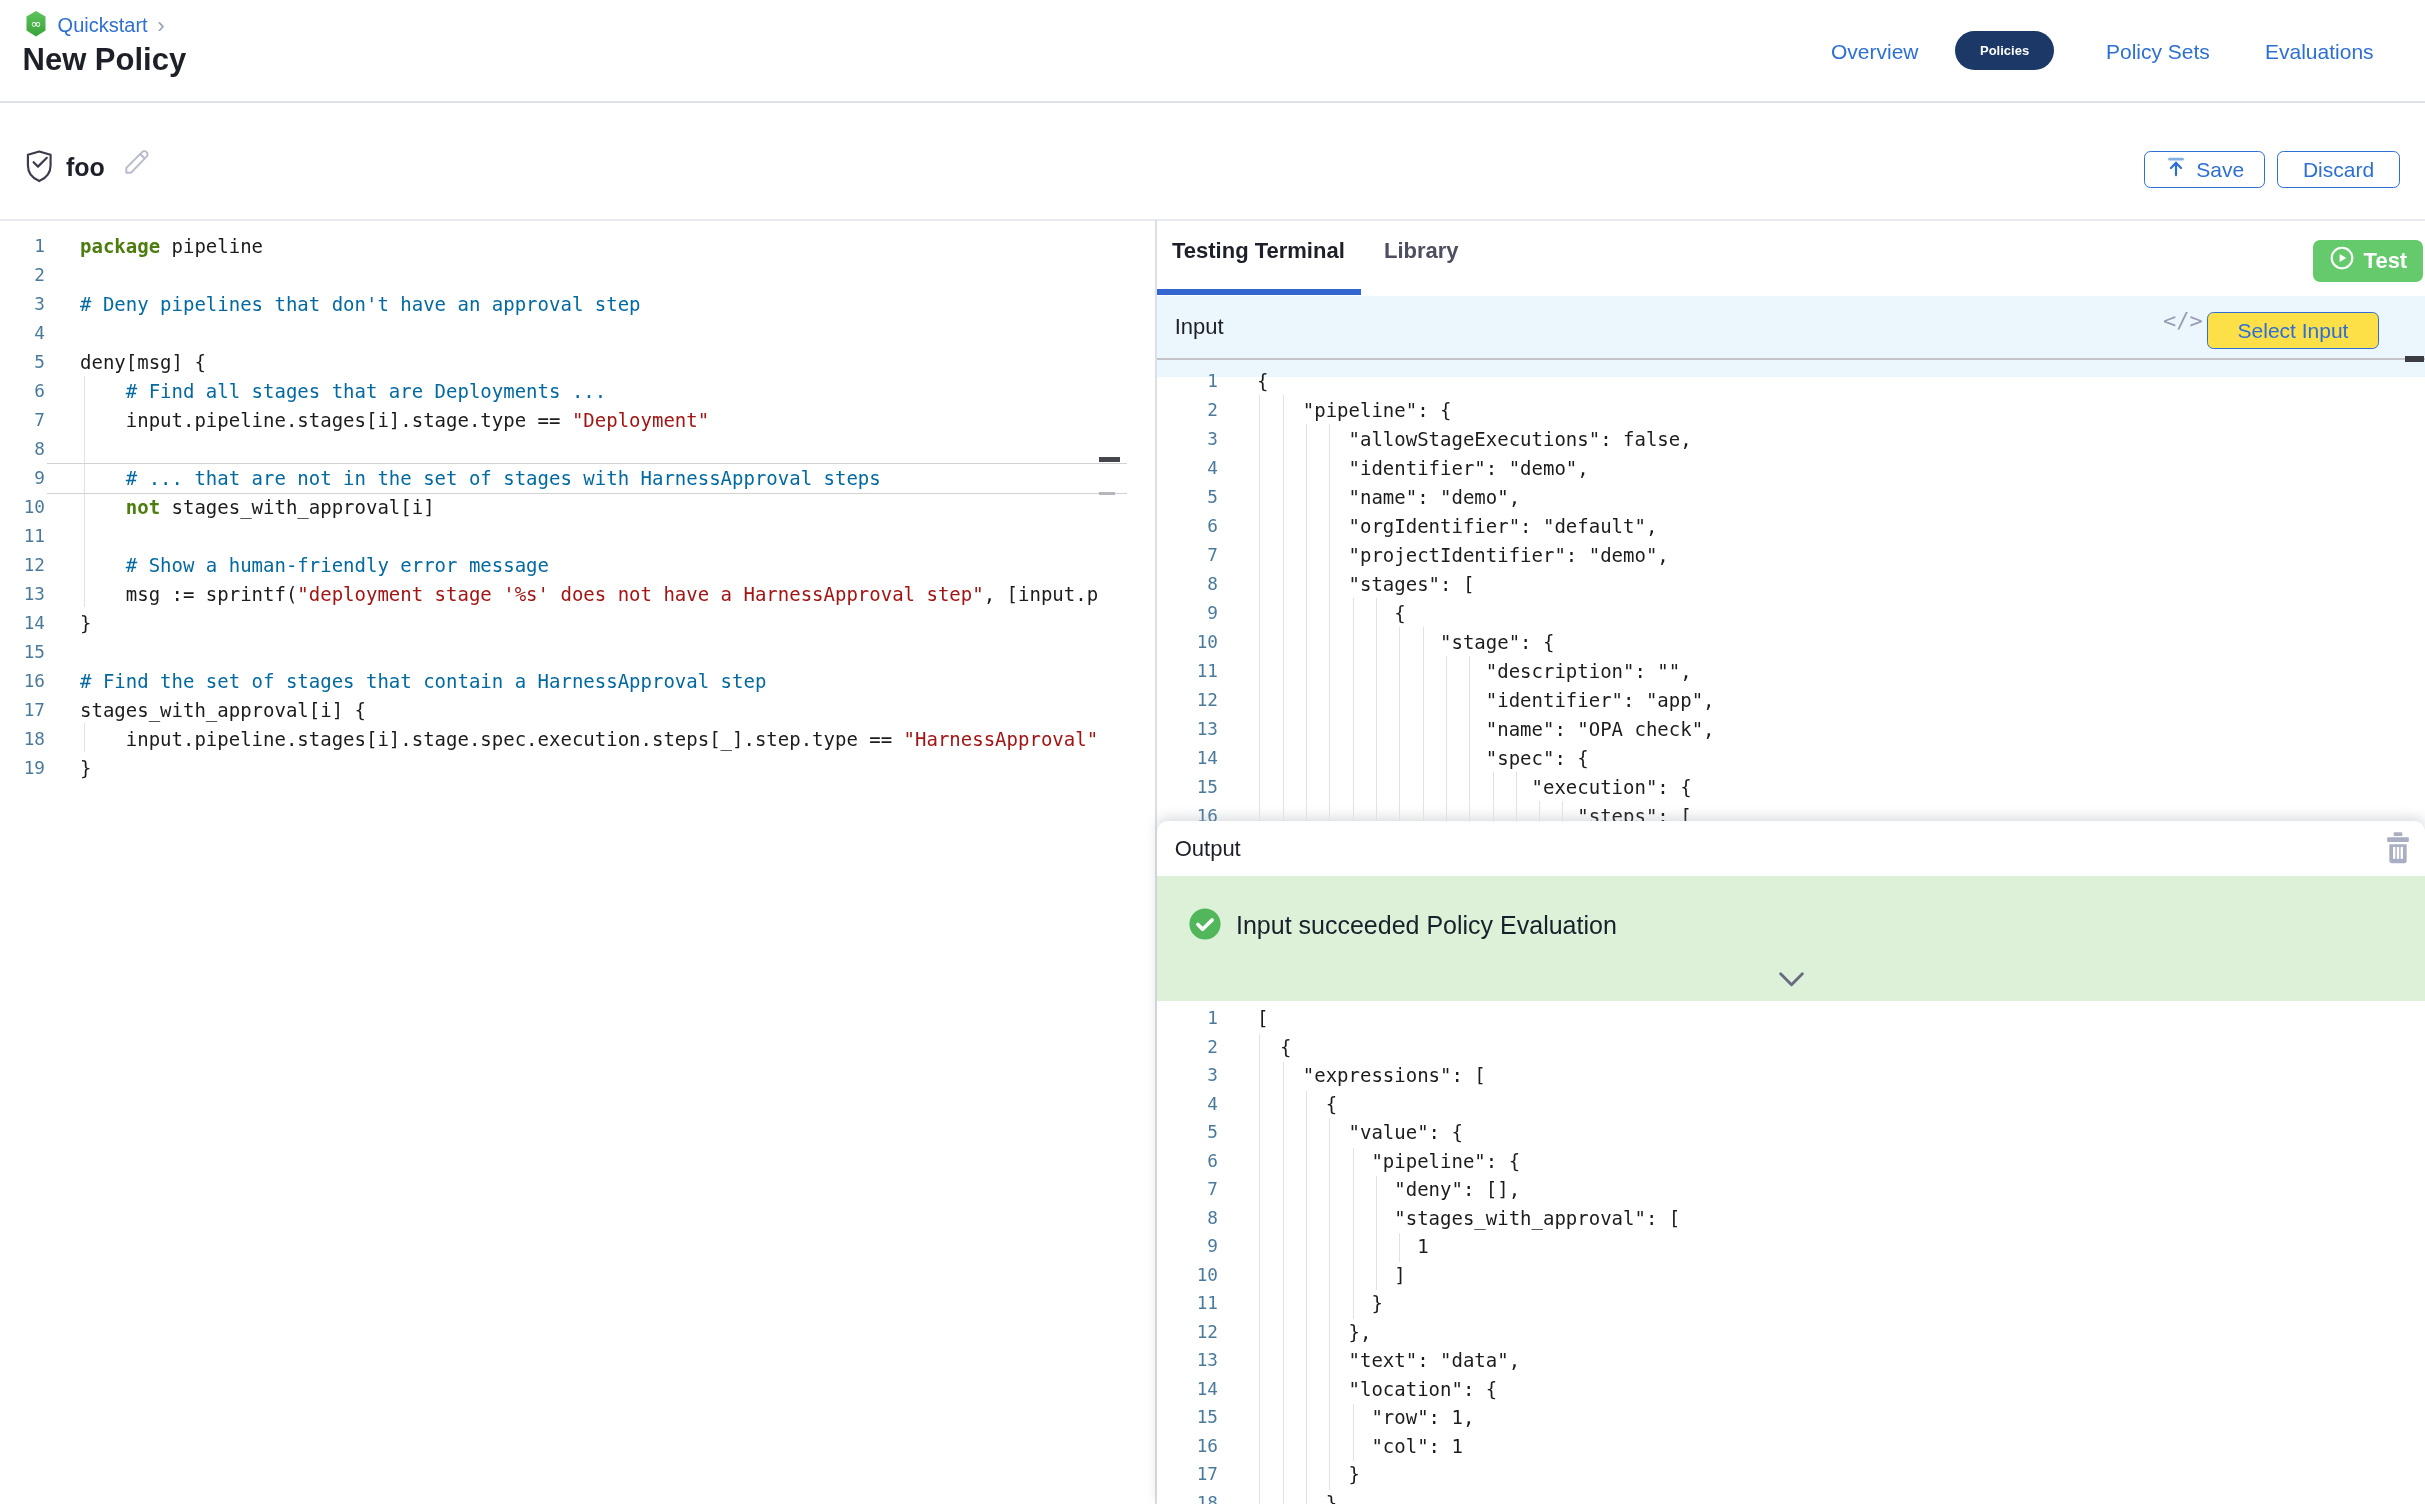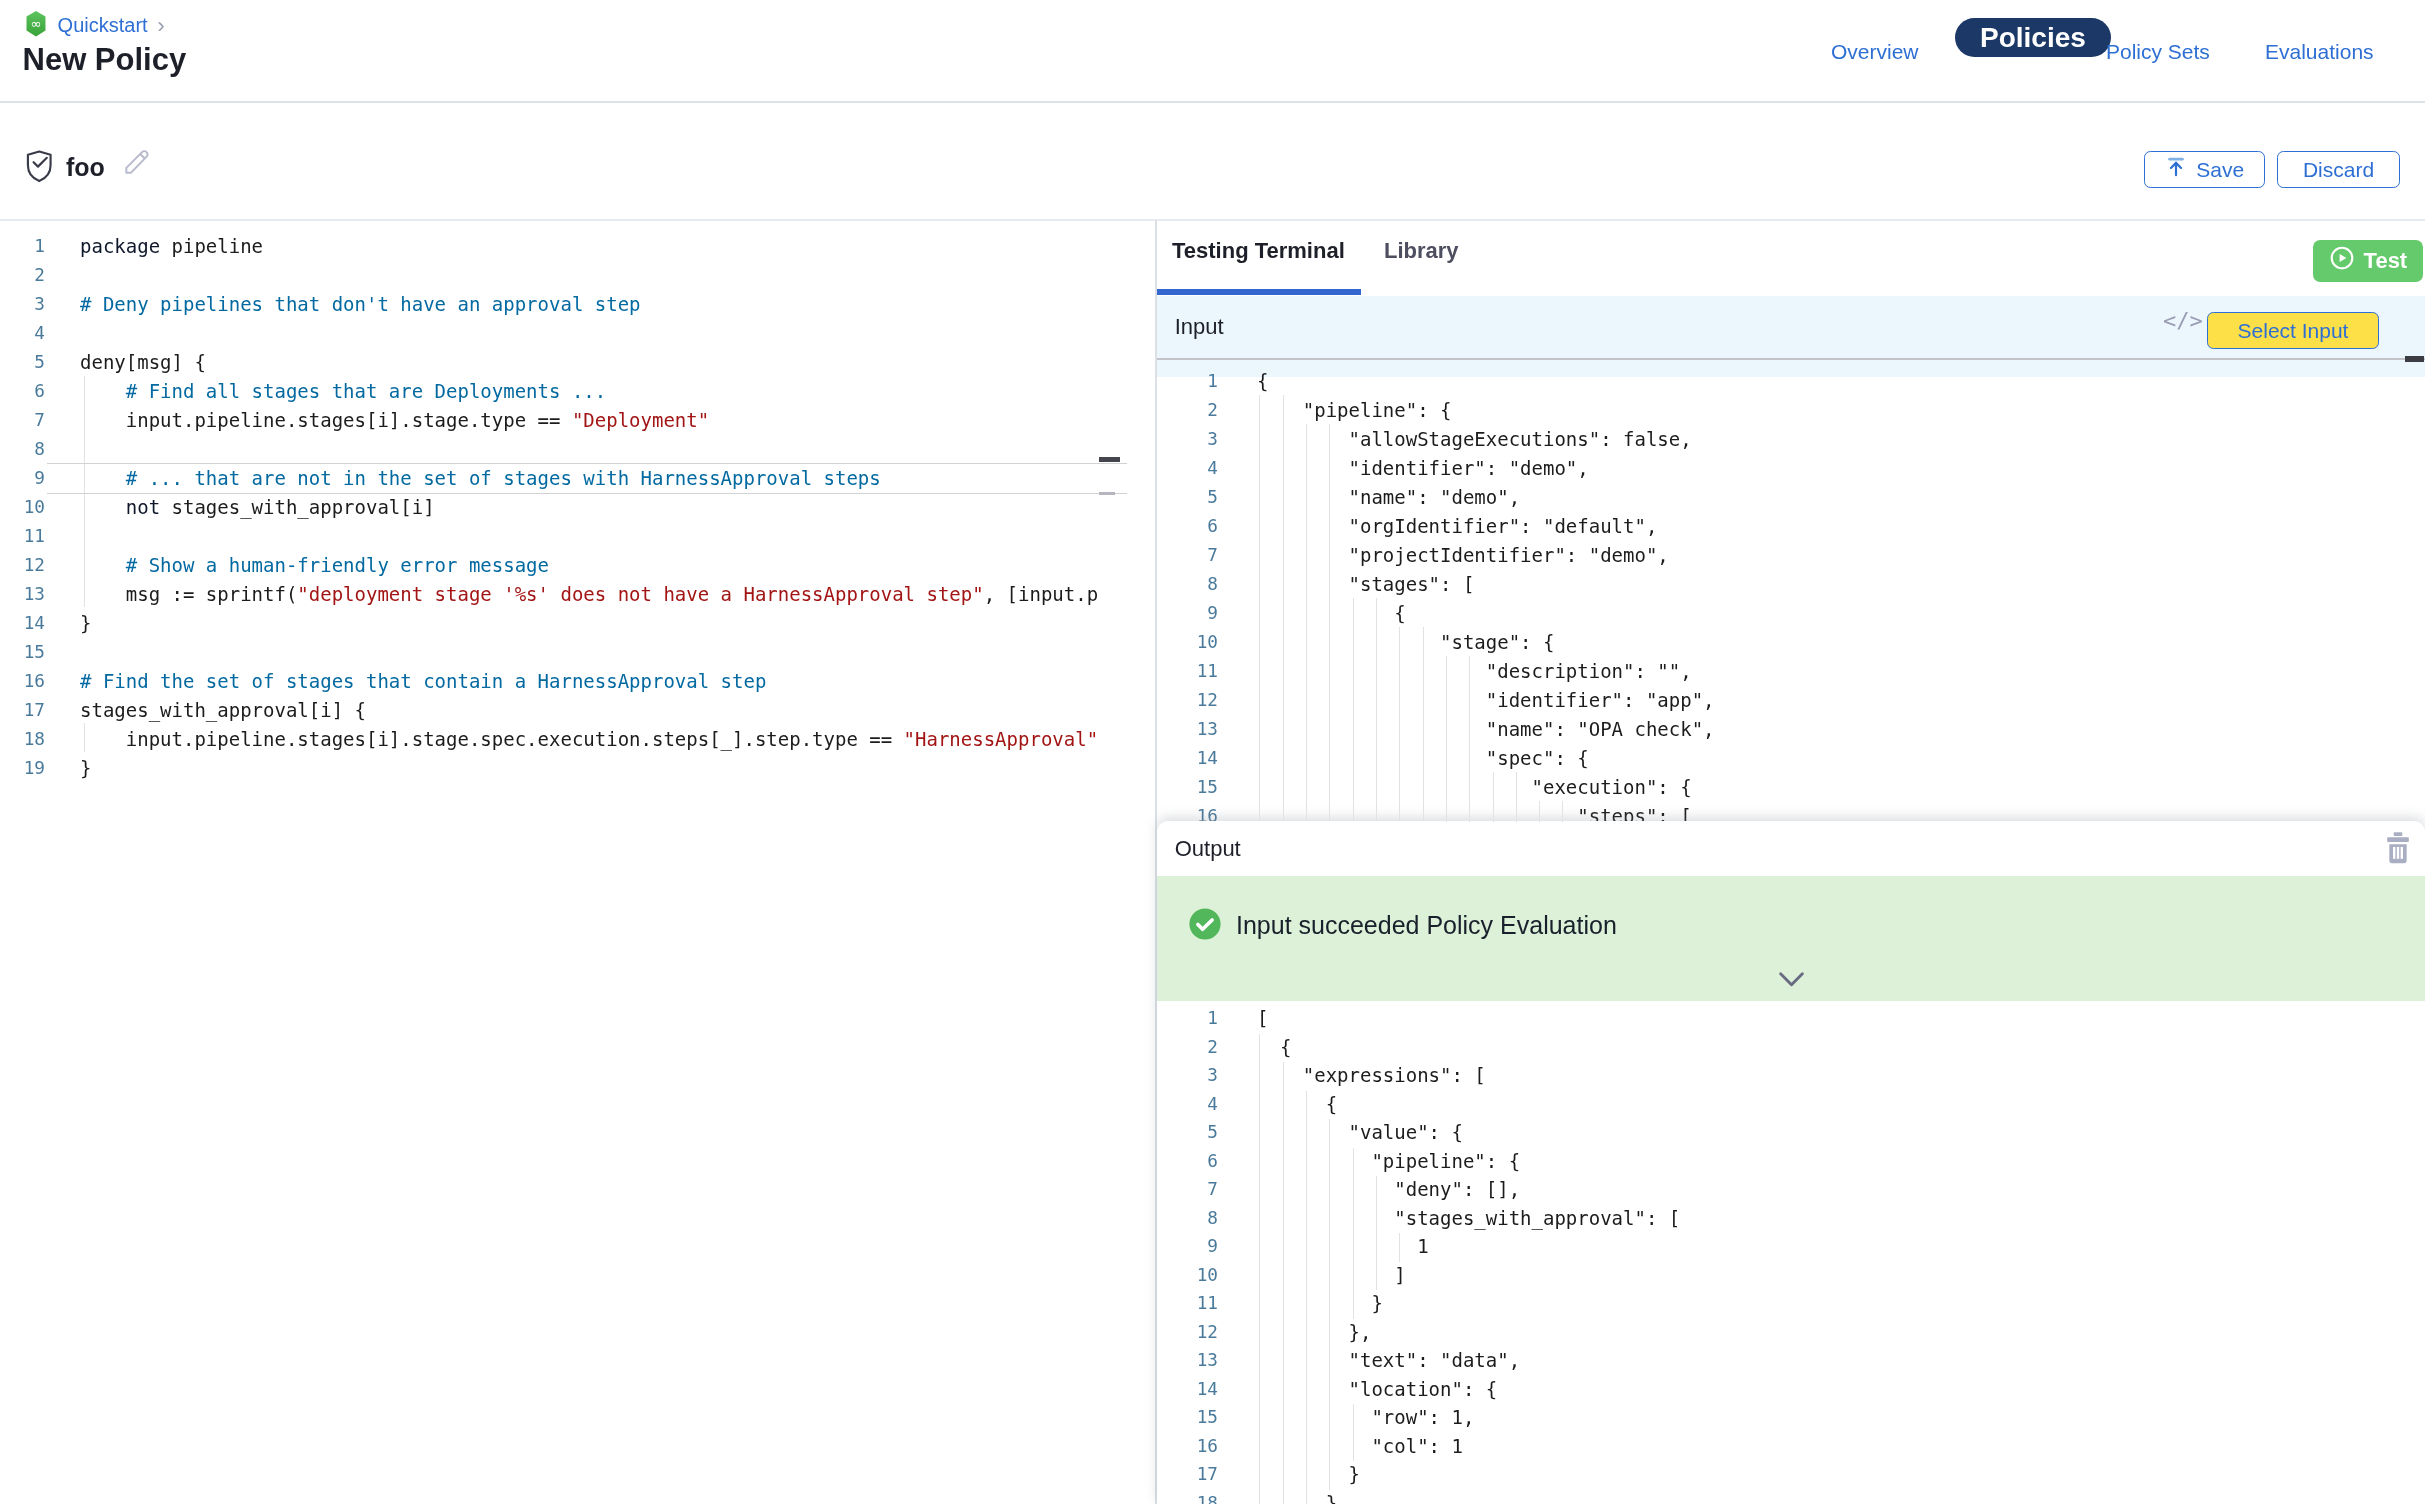--- a/index.html
+++ b/index.html
@@ -15,22 +15,22 @@
   }
 
   
   .breadcrumb{position:absolute;left:24px;top:11.3px;display:flex;align-items:center;gap:9.6px;}
   .crumb{color:var(--accent);font-size:20px;font-weight:500;}
   .crumb-sep{color:#98a1b3;font-size:22.5px;line-height:22.5px;}
   .title{position:absolute;left:22.5px;top:42px;margin:0;font-size:31px;font-weight:700;color:var(--ink);}
 
   .nav-link{position:absolute;top:40px;font-size:21px;font-weight:500;color:var(--accent);}
   #nav0{left:1831px;} #nav2{left:2106px;} #nav3{left:2265px;}
-  .nav-pill{position:absolute;left:1955px;top:18px;height:39px;padding:0 25px;border-radius:20px;
-            background:var(--pill);color:#fff;font-size:28px;font-weight:600;
+  .nav-pill{position:absolute;left:1955px;top:31px;height:39px;padding:0 25px;border-radius:20px;
+            background:var(--pill);color:#fff;font-size:13px;font-weight:600;
             display:flex;align-items:center;}
 
   .hdiv{position:absolute;left:0;width:2426px;height:1.6px;background:#dde1e9;}
   .hdiv1{top:101px;}
   .hdiv2{top:219px;background:#e7eaf1;}
 
   
   .policy-icon{position:absolute;left:24px;top:149px;}
   .policy-name{position:absolute;left:66px;top:153px;font-size:25px;font-weight:700;color:var(--ink);}
   .edit-btn{position:absolute;left:121px;top:146px;background:none;border:none;padding:0;}
@@ -40,21 +40,21 @@
   .save-btn{left:2144px;width:121px;}
   .discard-btn{left:2277px;width:123px;}
 
   
   .editor{position:absolute;left:0;right:0;}
   .editor .row{display:flex;align-items:center;height:var(--lh);}
   .editor .ln{width:var(--lnw);text-align:right;flex:none;
               font-family:"DejaVu Sans Mono",monospace;font-size:17.7px;color:#4a7a9b;}
   .editor pre{margin:0 0 0 var(--gut);font-family:"DejaVu Sans Mono",monospace;
               font-size:19px;color:#1c1c1c;white-space:pre;}
-  .tok-kw{color:#0f172a;}
+  .tok-kw{color:#4d7c0f;font-weight:bold;}
   .tok-cm{color:#0369a1;}
   .tok-st{color:#a31515;}
   .tok-pl{color:#1c1c1c;}
 
   .rego-wrap{position:absolute;left:0;top:220px;width:1155px;height:1284px;overflow:hidden;}
   .rego-wrap .editor{top:11.3px;--lh:29px;--lnw:45px;--gut:35px;}
 
   .cursor-line{position:absolute;left:47px;top:463px;width:1080px;height:29px;
                border-top:0.8px solid #d2d2d2;border-bottom:0.8px solid #d2d2d2;z-index:3;}
   .ruler-dash-1{position:absolute;left:1099px;top:457px;width:21px;height:4.8px;background:#45454e;z-index:4;}

